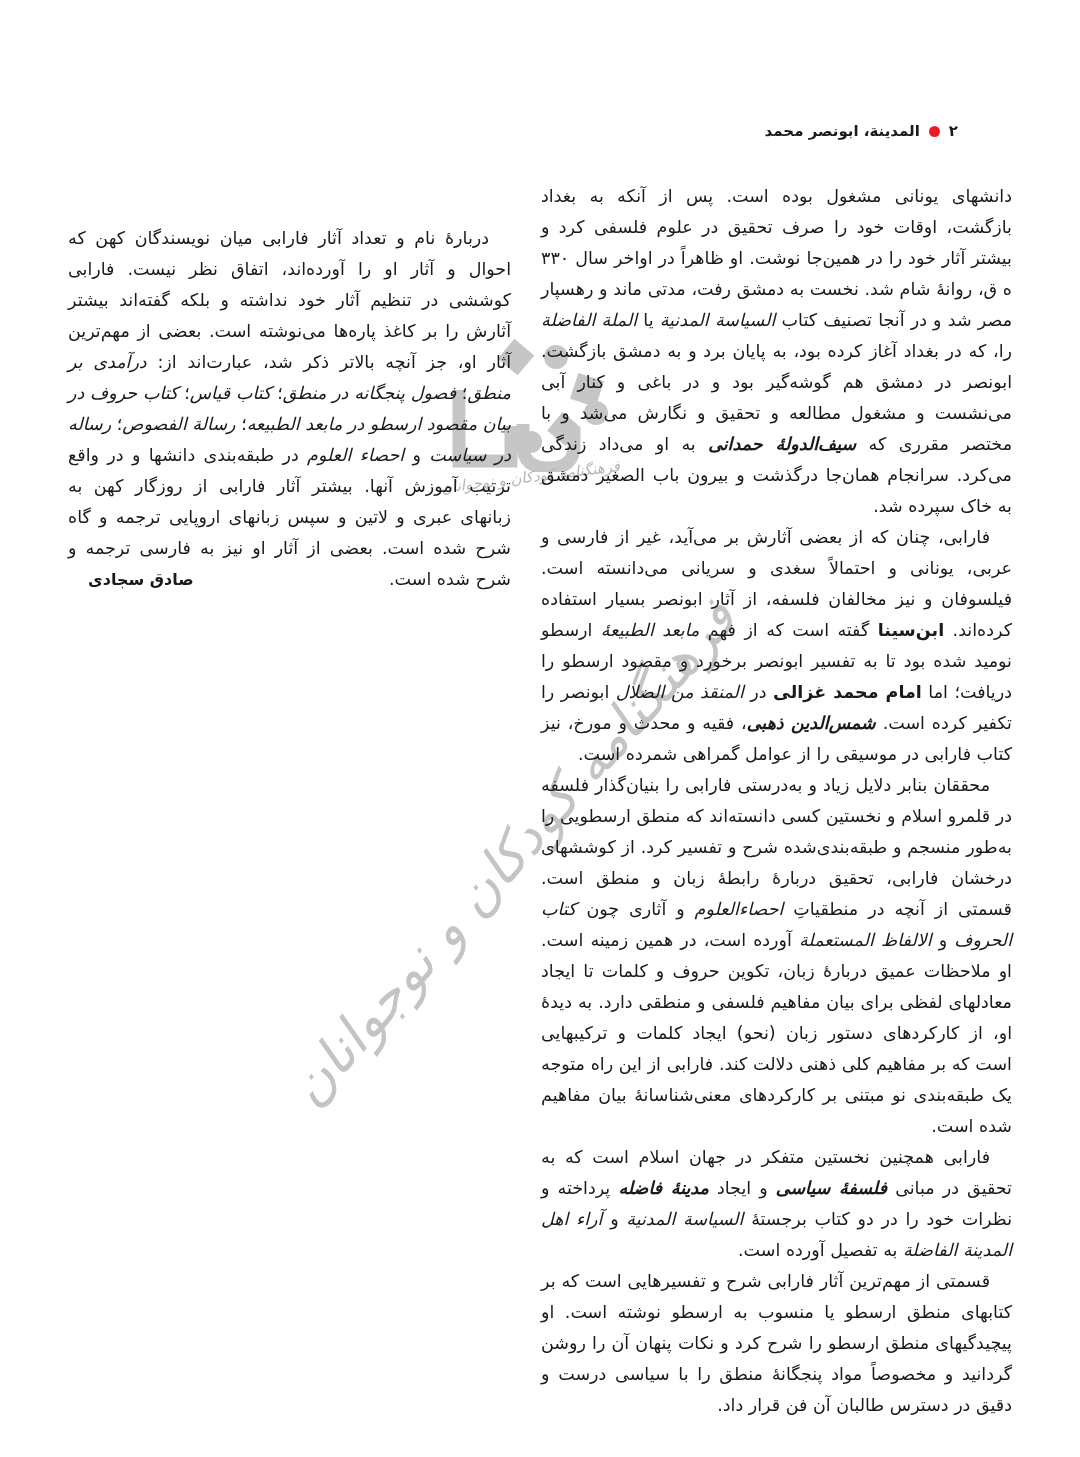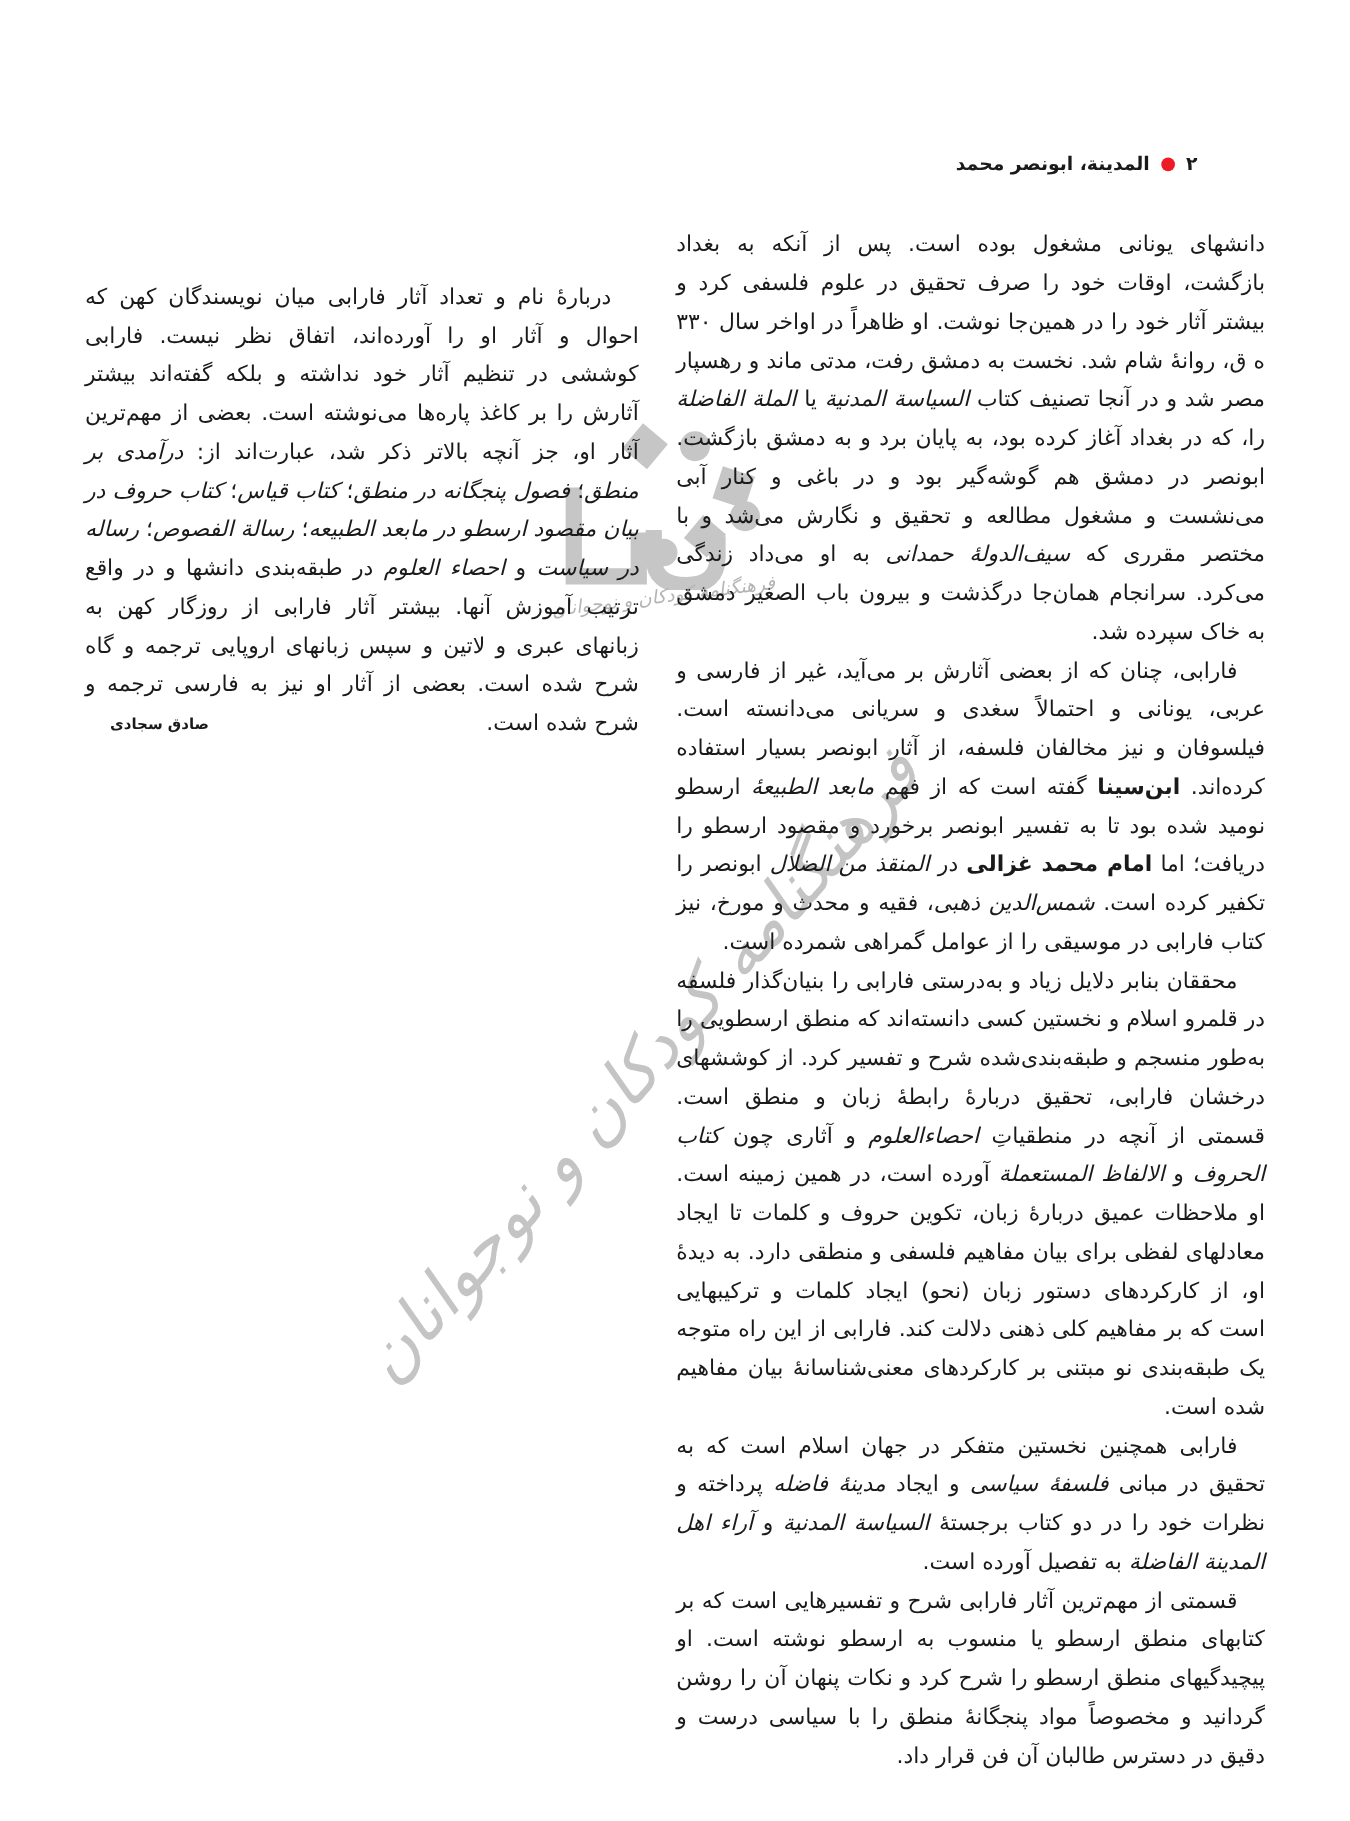--- a/index.html
+++ b/index.html
@@ -51,24 +51,24 @@
   .col-left{width:443px;margin-top:42px;}
   .para{
     margin:0;
     font-size:17.5px;line-height:31px;
     text-align:justify;text-justify:inter-word;
   }
   .para.indent{text-indent:22px;}
   .seg-n{}
   .seg-i{font-style:italic;}
   .seg-b{font-weight:700;}
-  .seg-bi{font-weight:400;font-style:italic;}
+  .seg-bi{font-weight:700;font-style:italic;}
   .signature{
     margin-top:-31px;line-height:31px;
-    font-size:12px;font-weight:700;
+    font-size:16px;font-weight:700;
     text-align:left;padding-left:20px;
   }
 </style>
 </head>
 <body>
 
 <div class="page">
 
   <header class="running-header">
     <span>۲</span>

